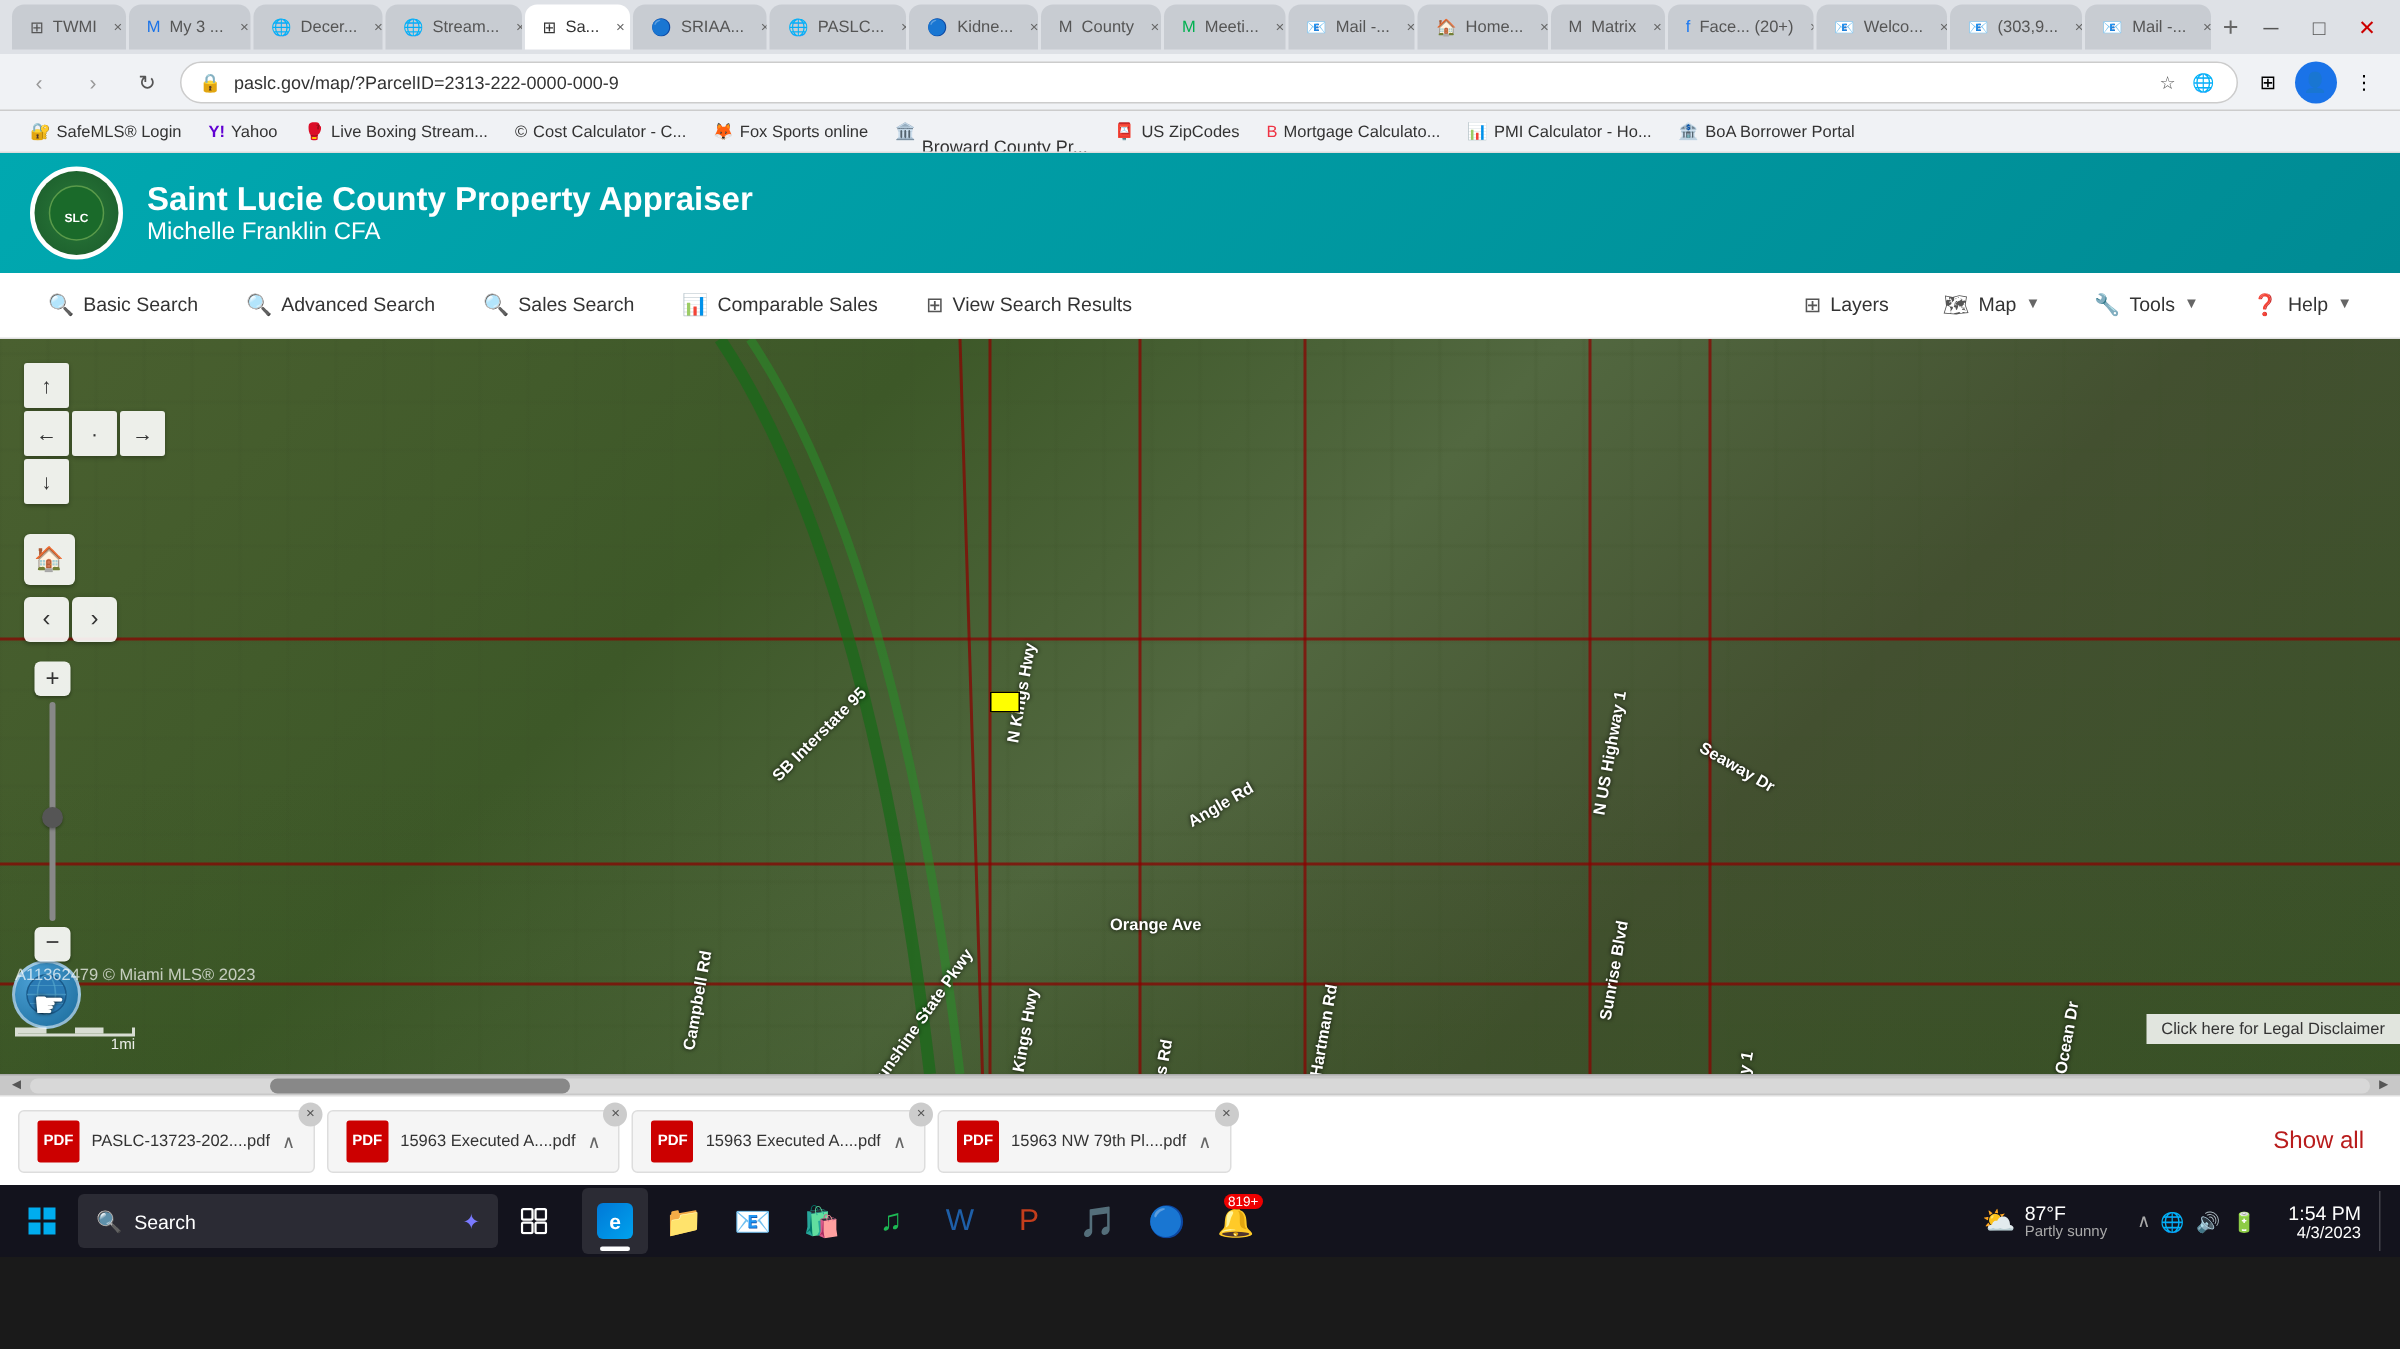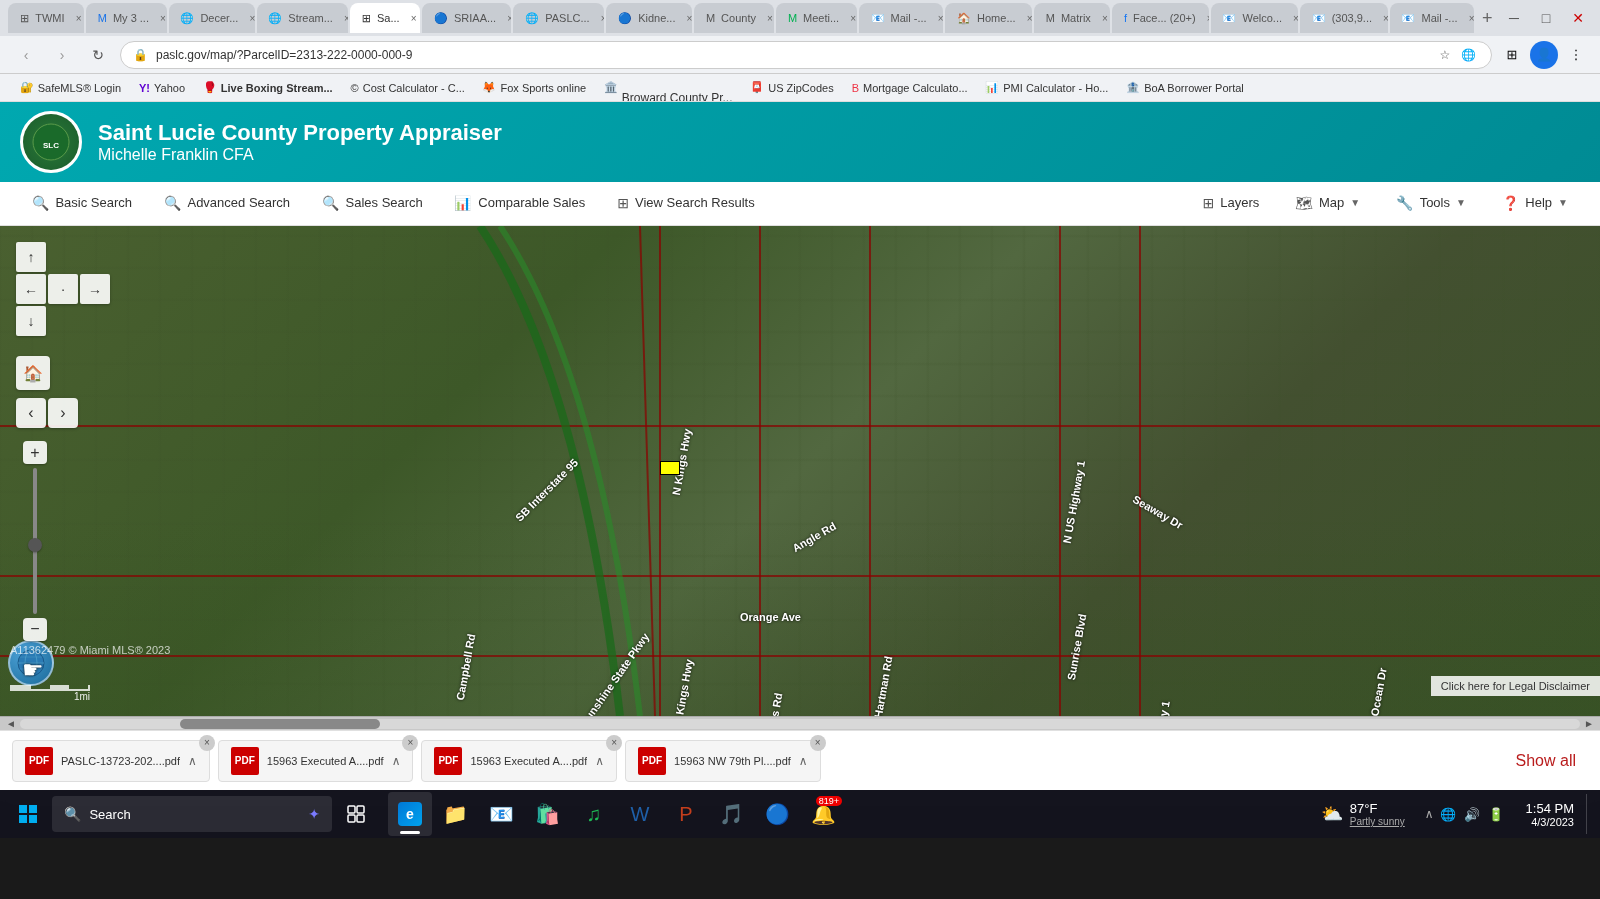--- a/index.html
+++ b/index.html
@@ -208,21 +208,21 @@
     <div class="bookmark">
       <span style="font-size:11px;">🔐</span>
       <span style="font-size:11px;">SafeMLS® Login</span>
     </div>
     <div class="bookmark">
       <span style="font-size:11px; color:#6001d2; font-weight:bold;">Y!</span>
       <span style="font-size:11px;">Yahoo</span>
     </div>
     <div class="bookmark">
       <span style="font-size:11px;">🥊</span>
-      <span style="font-size:11px;font-weight:bold;">Live Boxing Stream...</span>
+      <span style="font-size:11px;">Live Boxing Stream...</span>
     </div>
     <div class="bookmark">
       <span style="font-size:11px;">©</span>
       <span style="font-size:11px;">Cost Calculator - C...</span>
     </div>
     <div class="bookmark">
       <span style="font-size:11px;">🦊</span>
       <span style="font-size:11px;">Fox Sports online</span>
     </div>
     <div class="bookmark">
@@ -498,21 +498,21 @@
       <span style="position:absolute;top:4px;right:4px;background:#e00;color:#fff;font-size:9px;border-radius:8px;padding:0 3px;">819+</span>
     </div>
   </div>
 
   <div class="taskbar-right">
 
     <div class="taskbar-weather">
       <span style="font-size:18px;">⛅</span>
       <div>
         <div style="font-size:13px;font-weight:400;">87°F</div>
-        <div style="font-size:10px;color:#aaa;text-decoration:underline;">Partly sunny</div>
+        <div style="font-size:10px;color:#aaa;">Partly sunny</div>
       </div>
     </div>
 
     <div class="taskbar-tray">
       <div style="color:#aaa;cursor:pointer;font-size:12px;">∧</div>
       <div class="tray-icon">🌐</div>
       <div class="tray-icon">🔊</div>
       <div class="tray-icon">🔋</div>
     </div>
 

